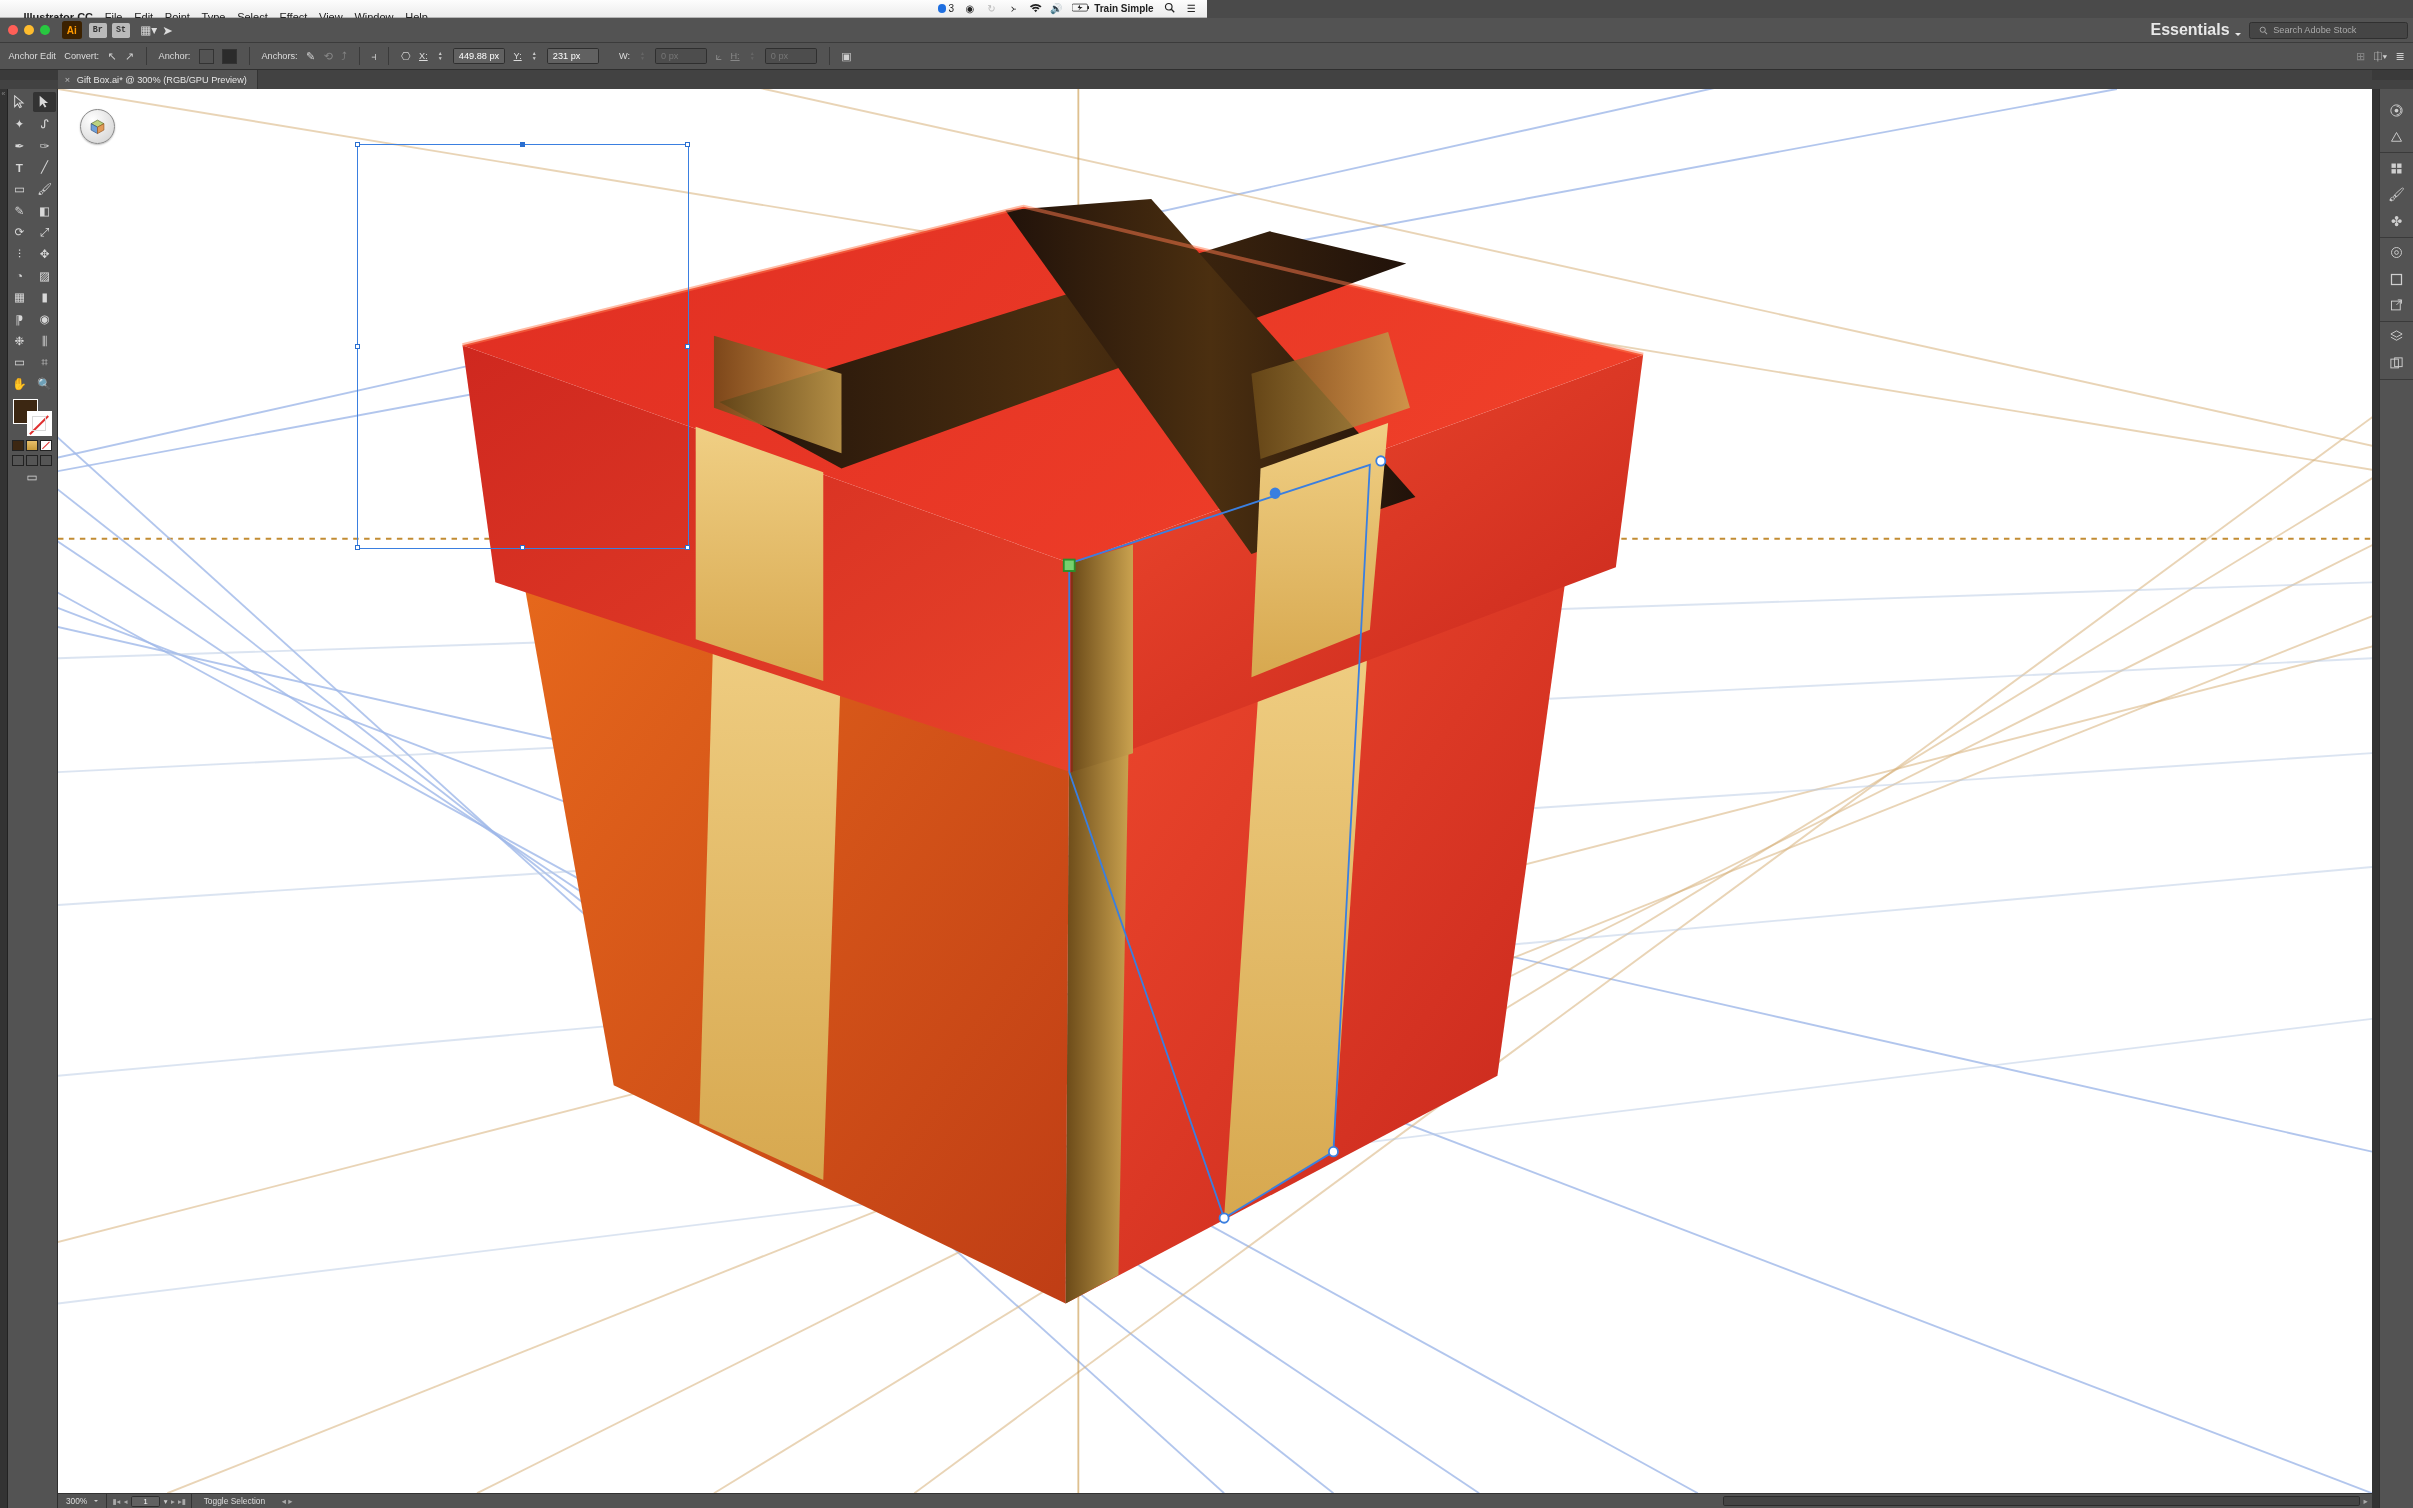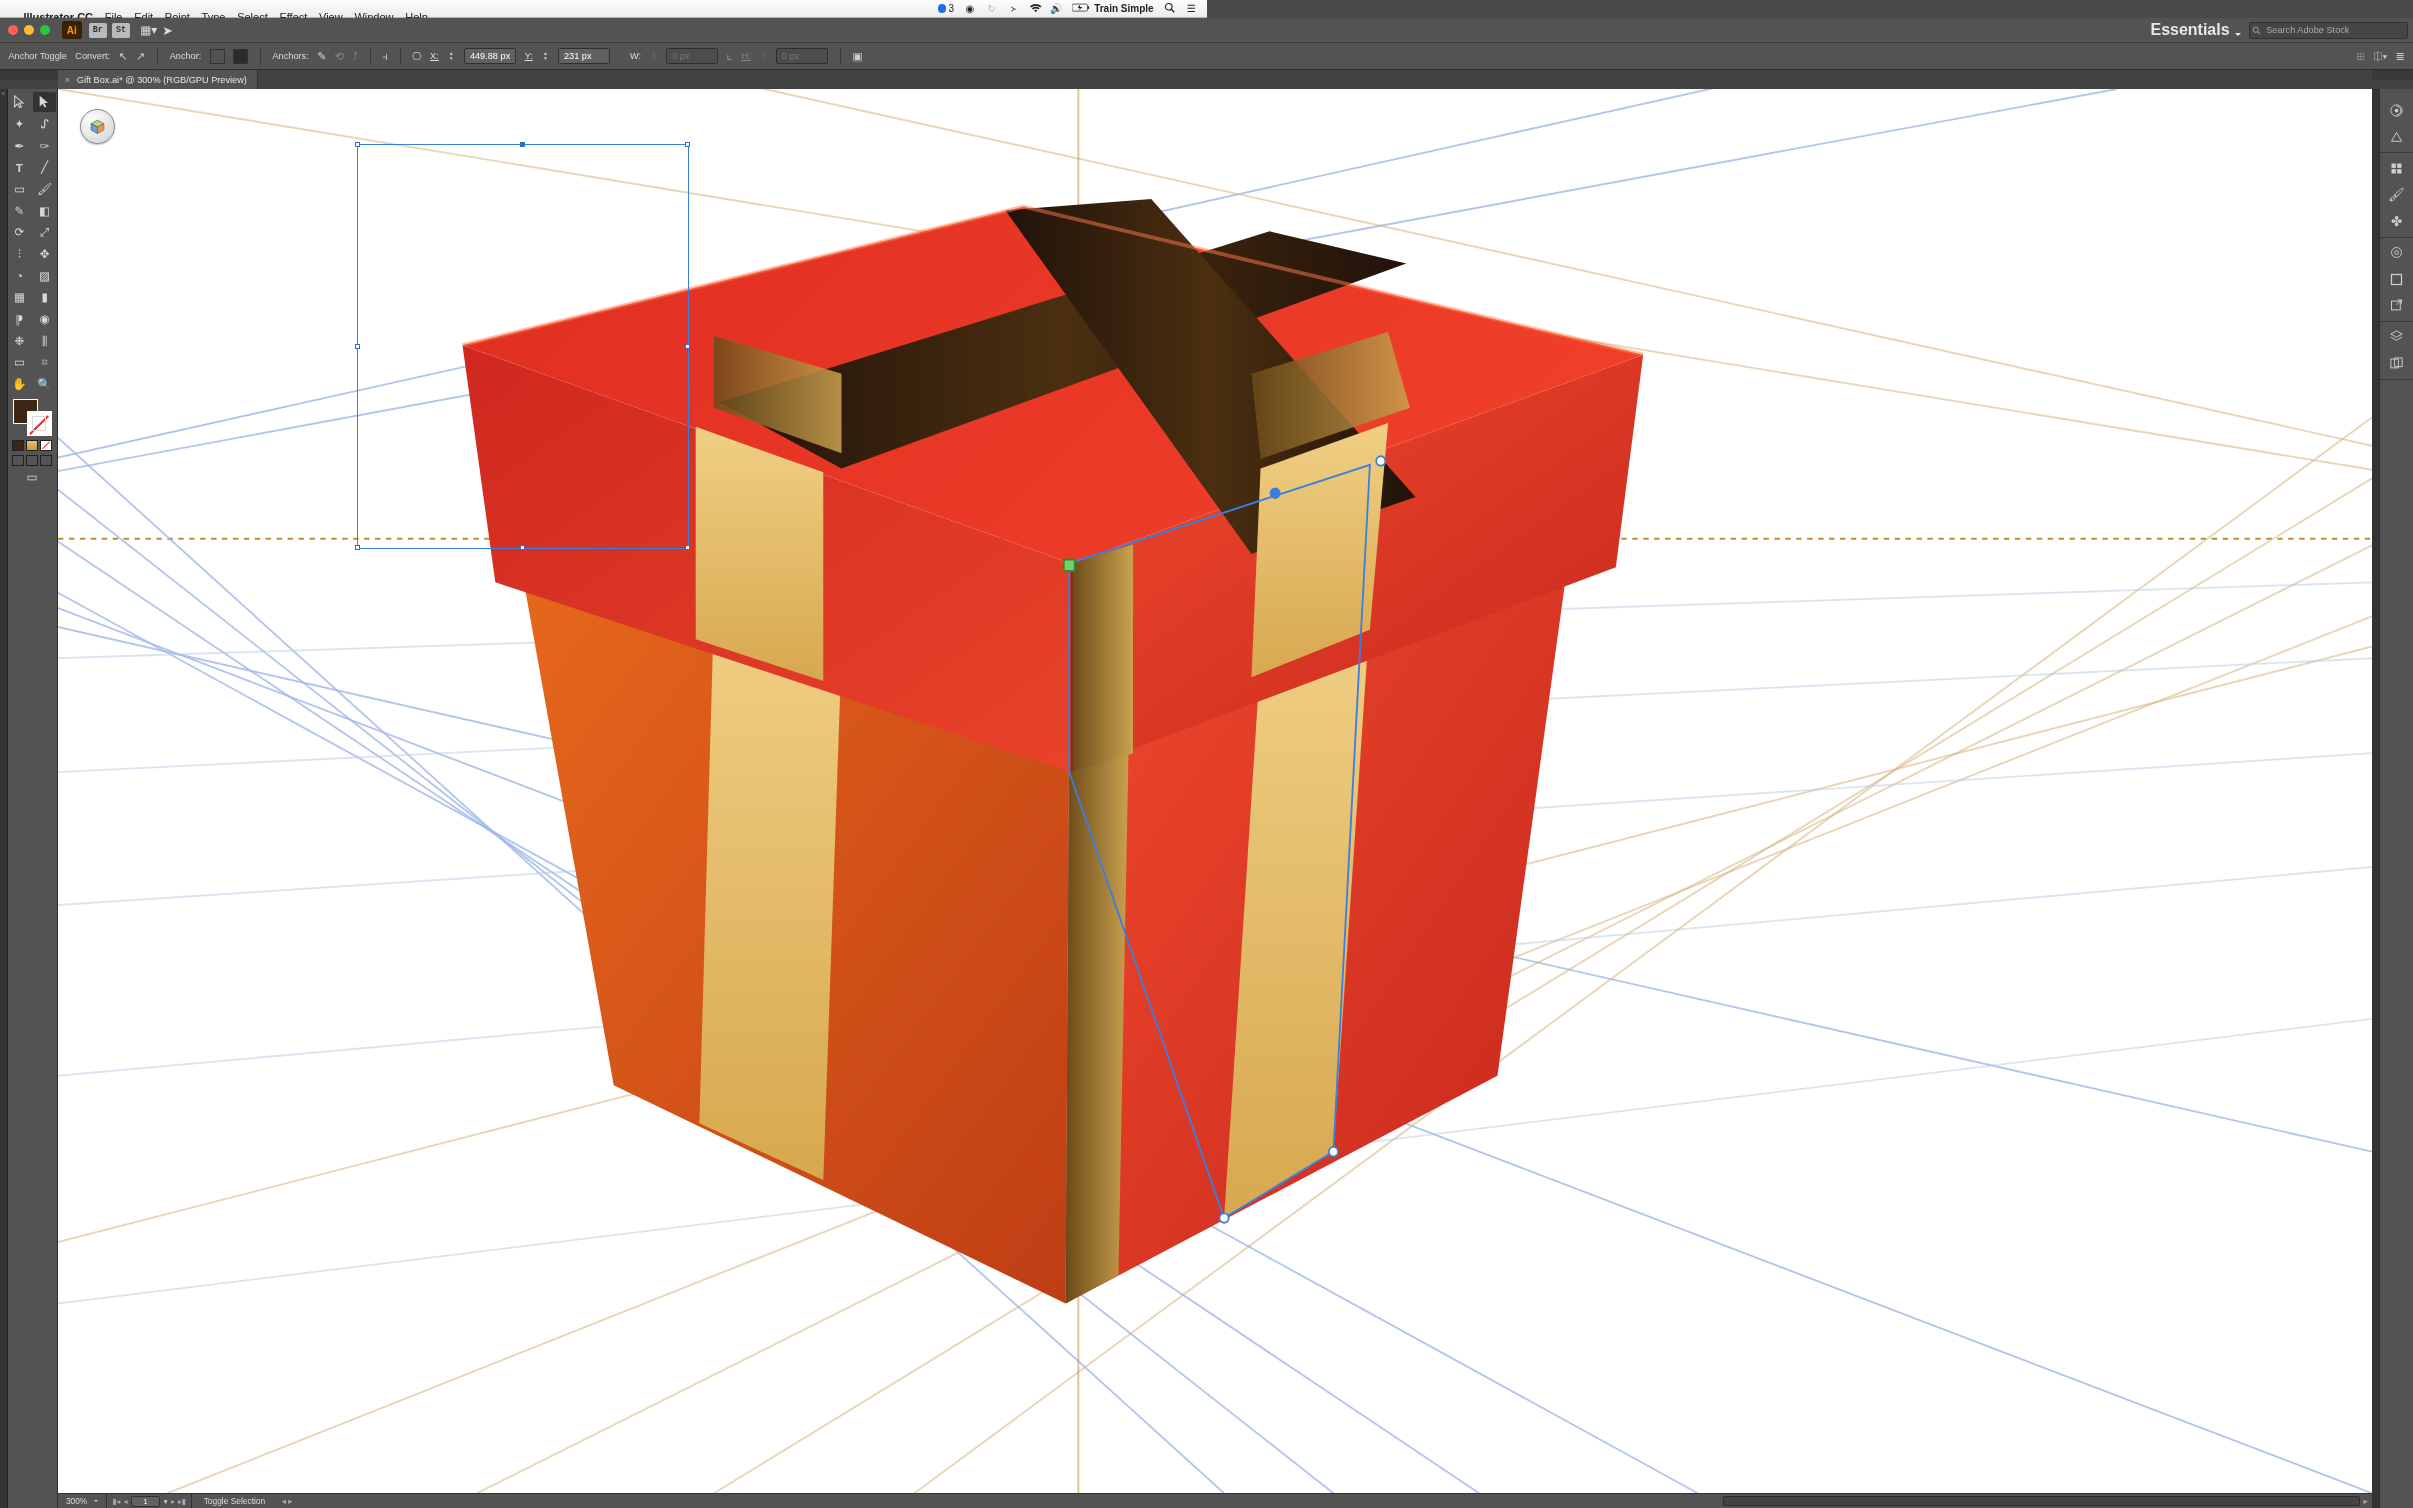--- a/index.html
+++ b/index.html
@@ -20,21 +20,21 @@
 
 .app-toolbar { height: 23.5px; background: #535353; display: flex; align-items: center; padding: 0 5px; }
 .traffic { display: flex; gap: 5.9px; margin-right: 11.7px; margin-left:3.4px;}
 .traffic span { width: 10px; height: 10px; border-radius: 50%; display: inline-block; }
 .tl-red { background:#ff5f57;} .tl-yellow{background:#febc2e;} .tl-green{background:#28c840;}
 .ai-badge { width:20px;height:18.4px;background:#3b2100;color:#ff9a00;font-weight:700;font-size:10px;display:flex;align-items:center;justify-content:center;border-radius:2.5px;margin-right:6.7px;}
 .app-toolbar .mini-icon { width:18.4px;height:15px;background:#bababa;color:#333;font-size:8.4px;font-weight:700;display:flex;align-items:center;justify-content:center;margin-right:5px;border-radius:1.7px;font-family:Liberation Mono, monospace;}
 .app-toolbar .spacer { flex:1; }
 .workspace { color:#e8e8e8;font-size:16px;font-weight:600;padding:3.4px 8.4px;display:flex;align-items:flex-end;gap:5px;cursor:pointer;}
 .workspace::after{content:"";border:3.4px solid transparent;border-top-color:#e8e8e8;margin-top:2.5px;}
-.searchbox{background:#454545;border:0.8px solid #303030;border-radius:2.5px;height:17px;width:159px;display:flex;align-items:center;color:#aaa;font-size:9.2px;padding:0 2px;gap:5px;}
+.searchbox{background:#454545;border:0.8px solid #303030;border-radius:2.5px;height:17px;width:159px;display:flex;align-items:center;color:#aaa;font-size:9.2px;padding:0 9px;gap:5px;}
 .searchbox svg{width:9.2px;height:9.2px;fill:#aaa;}
 
 
 .control-bar { height:28.5px;background:#535353;border-top:0.8px solid #3b3b3b;border-bottom:0.8px solid #2f2f2f;display:flex;align-items:center;padding:0 8.4px;color:#ddd;font-size:9.2px;gap:8.4px;}
 .control-bar .lbl{color:#ddd;}
 .control-bar .square{width:15px;height:15px;background:#535353;border:0.8px solid #333;display:inline-block;}
 .control-bar .square.dark{background:#2b2b2b;}
 .control-bar .ic{color:#cfcfcf;font-size:11px;}
 .control-bar .divider{width:0.8px;height:18.4px;background:#3a3a3a;margin:0 3.4px;}
 .num-box{background:#616161;border:0.8px solid #2f2f2f;color:#fff;padding:1.7px 5px;font-size:9.2px;min-width:52px;display:inline-block;text-align:left;border-radius:1.7px;}
@@ -168,21 +168,21 @@
     <div class="searchbox">
       <svg viewBox="0 0 16 16">
           <circle cx="6.5" cy="6.5" r="4.5" fill="none" stroke="#aaa" stroke-width="1.6"></circle>
           <line x1="10" y1="10" x2="14" y2="14" stroke="#aaa" stroke-width="1.8"></line>
         </svg>
       <span>Search Adobe Stock</span>
     </div>
   </div>
 
   <div class="control-bar">
-    <span class="lbl">Anchor Toggle</span>
+    <span class="lbl">Anchor Edit</span>
     <span class="lbl">Convert:</span>
     <span class="ic">↖</span>
     <span class="ic">↗</span>
     <span class="divider"></span>
     <span class="lbl">Anchor:</span>
     <span class="square"></span>
     <span class="square dark"></span>
     <span class="divider"></span>
     <span class="lbl">Anchors:</span>
     <span class="ic">✎</span>

